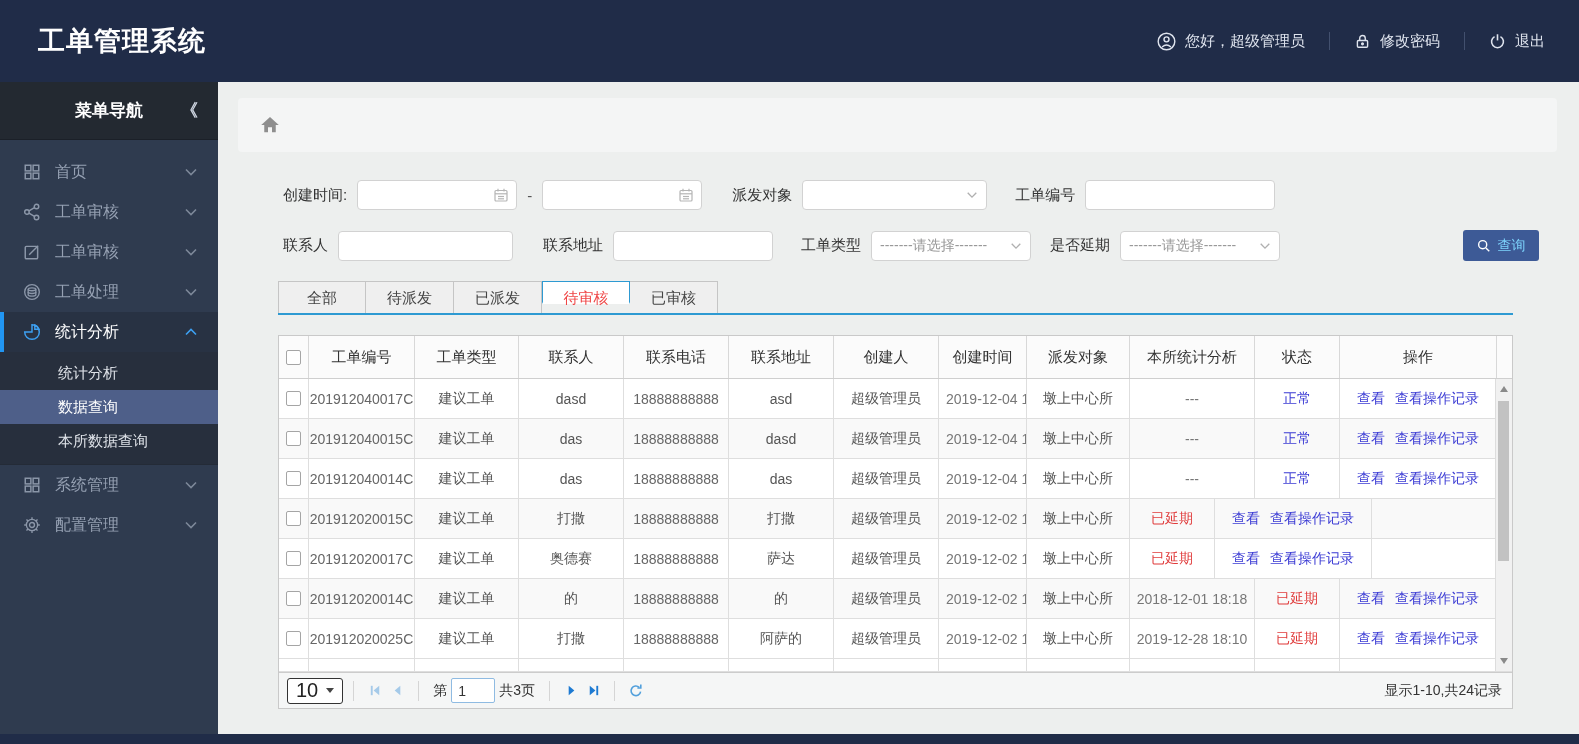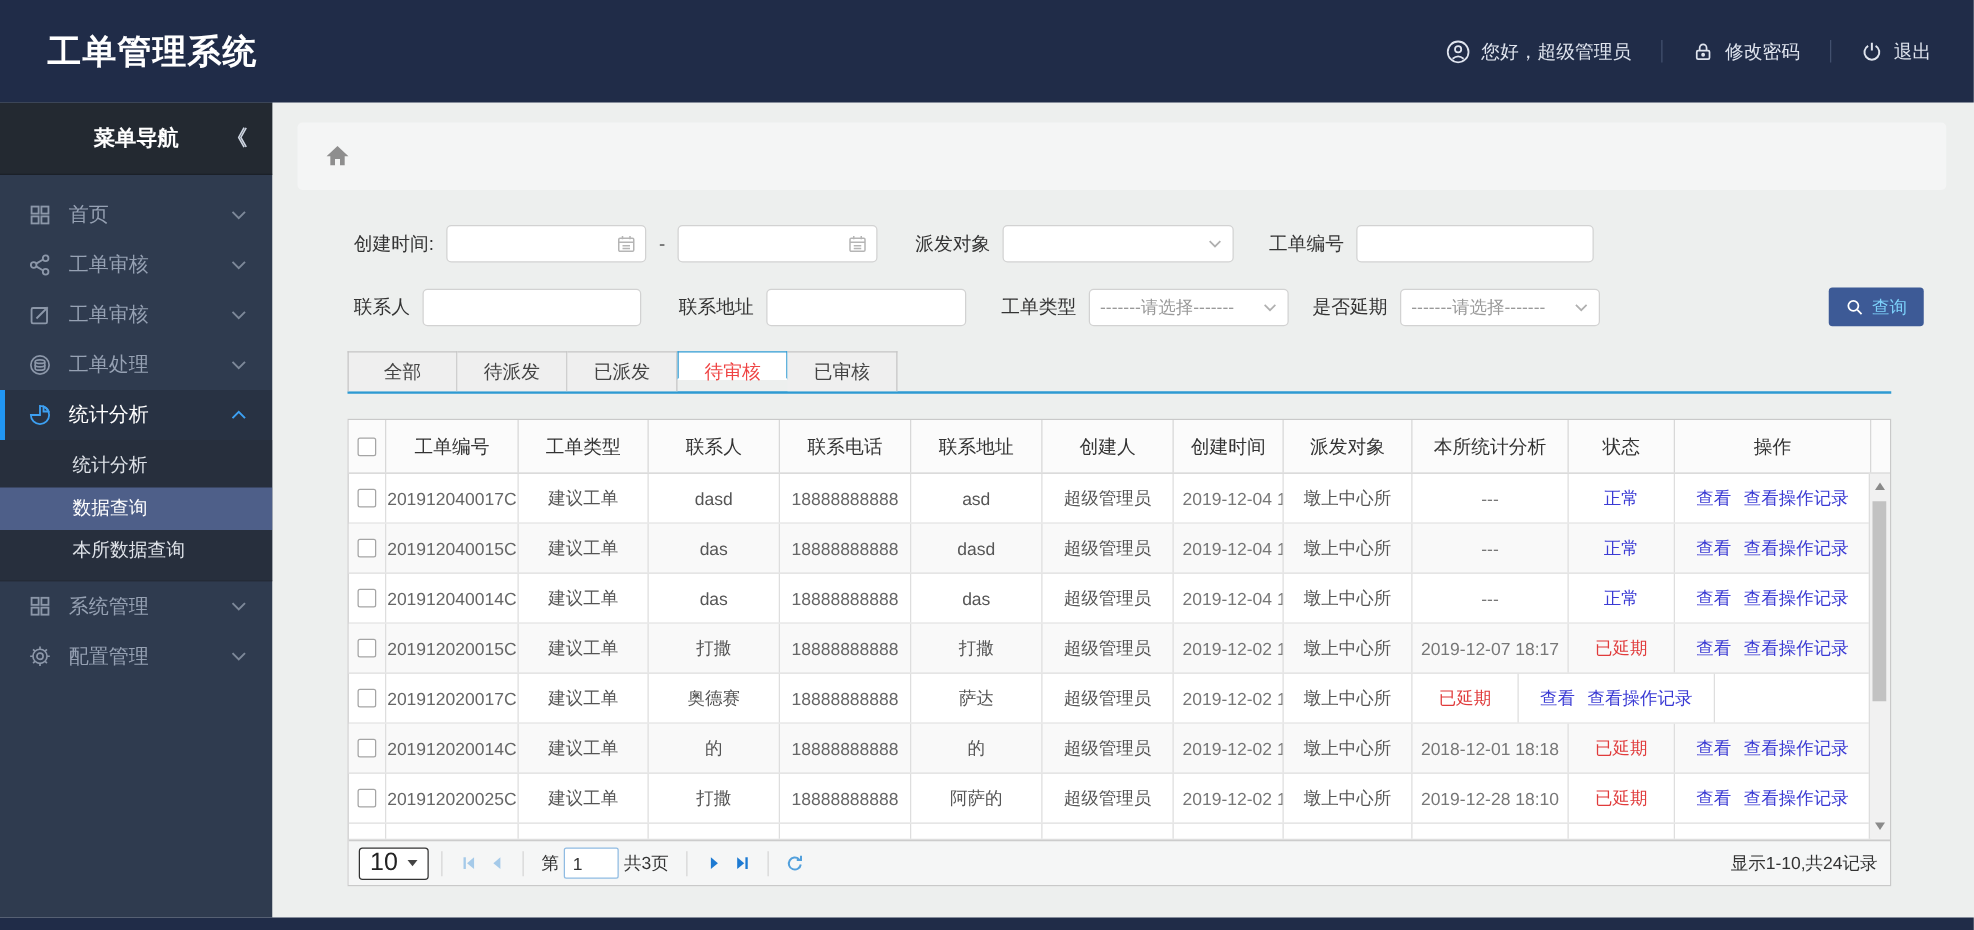--- a/index.html
+++ b/index.html
@@ -470,21 +470,20 @@
             <span class="cb"></span>
           </div>
           <div class="gcell c-num" style="width: 106px;">201912020015C</div>
           <div class="gcell" style="width: 104px;">建议工单</div>
           <div class="gcell" style="width: 105px;">打撒</div>
           <div class="gcell c-num" style="width: 105px;">18888888888</div>
           <div class="gcell" style="width: 105px;">打撒</div>
           <div class="gcell" style="width: 105px;">超级管理员</div>
           <div class="gcell c-date" style="width: 88px; justify-content: flex-start; padding-left: 7px;">2019-12-02 16</div>
           <div class="gcell" style="width: 103px;">墩上中心所</div>
-          <div class="gcell c-date" style="width: 125px;">2019-12-07 18:17</div>
           <div class="gcell" style="width: 85px;">
             <span class="status-delayed">已延期</span>
           </div>
           <div class="gcell" style="width: 157px;">
             <a class="act-link">查看</a>
             <a class="act-link">查看操作记录</a>
           </div>
         </div>
         <div class="grow body-row">
           <div class="gcell" style="width: 30px;">

